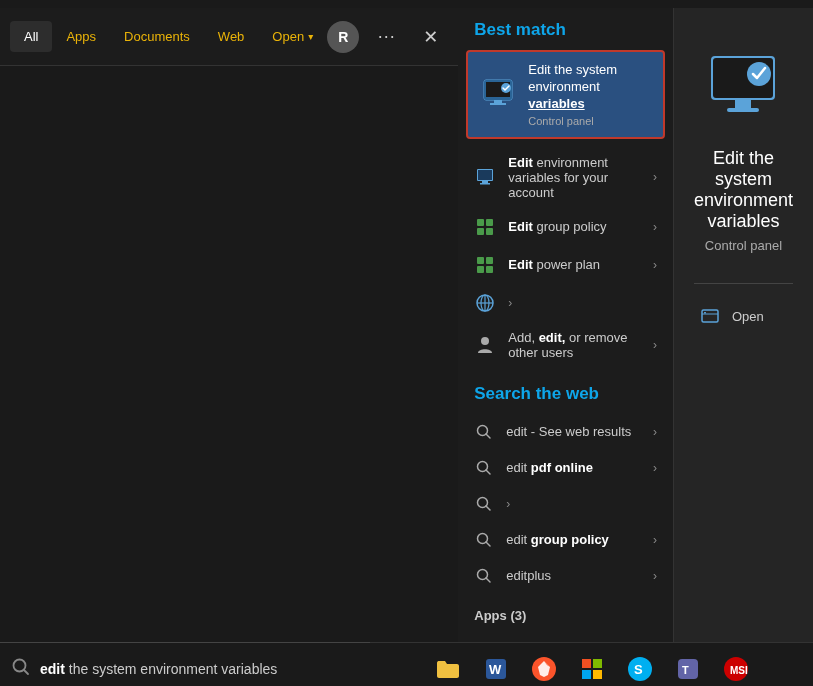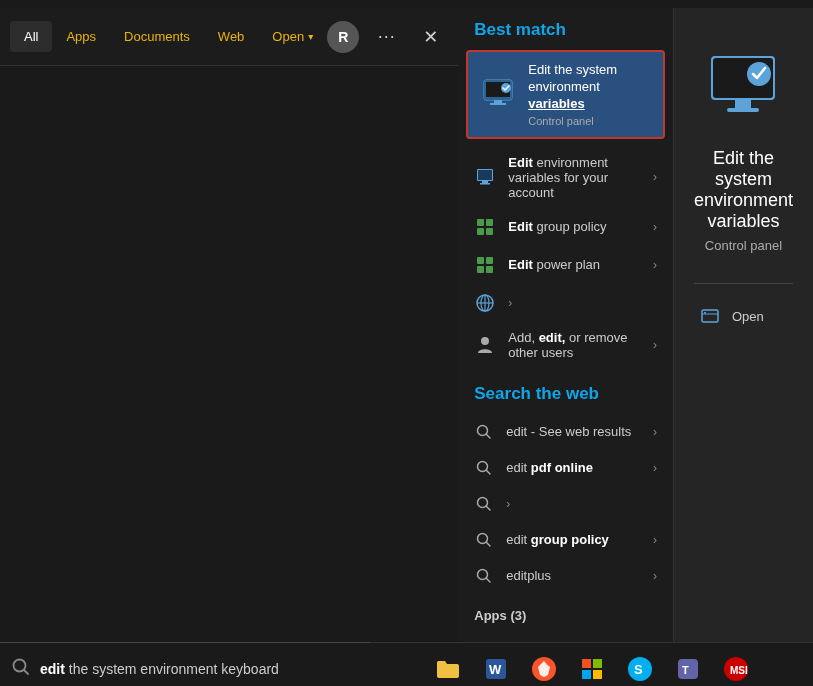--- a/index.html
+++ b/index.html
@@ -579,21 +579,21 @@
 
   <div class="search-bar">
     <div class="search-bar-icon">
       <svg width="18" height="18" viewBox="0 0 18 18">
         <circle cx="7.5" cy="7.5" r="6" fill="none" stroke="#888" stroke-width="1.8"></circle>
         <line x1="12" y1="12" x2="16" y2="16" stroke="#888" stroke-width="1.8" stroke-linecap="round"></line>
       </svg>
     </div>
     <div class="search-bar-input">
       <span>edit</span>
-      <span style="color:#ccc; font-weight:400;"> the system environment keyboard</span>
+      <span style="color:#ccc; font-weight:400;"> the system environment variables</span>
     </div>
   </div>
 
   <div class="taskbar-icons">
 
     <div class="taskbar-icon">
       <svg width="28" height="28" viewBox="0 0 28 28">
         <path d="M3 8 C3 6.5 4 6 5 6 L11 6 L13 9 L23 9 C24.1 9 25 9.9 25 11 L25 21 C25 22.1 24.1 23 23 23 L5 23 C3.9 23 3 22.1 3 21 Z" fill="#f0c040"></path>
       </svg>
     </div>

